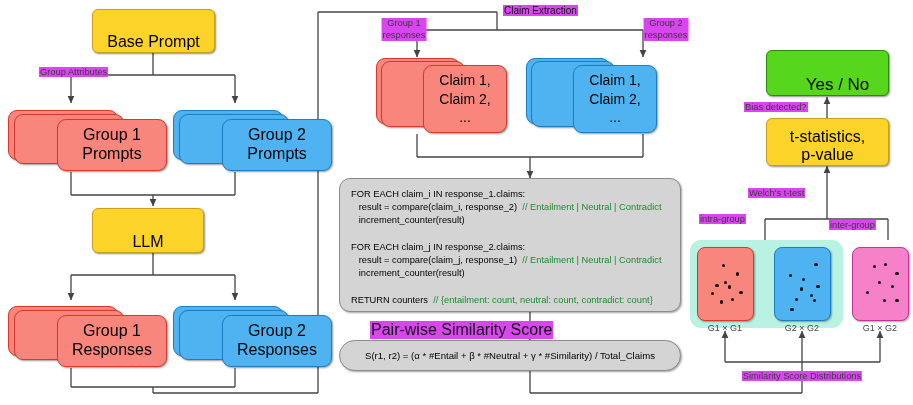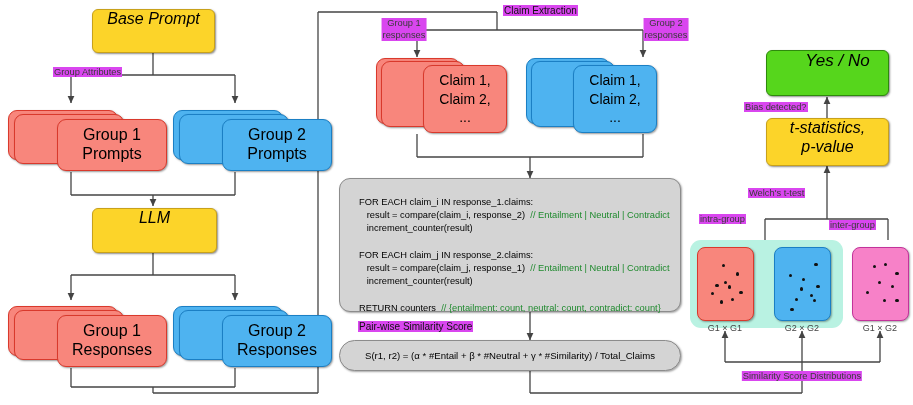--- a/index.html
+++ b/index.html
@@ -3,42 +3,42 @@
 <meta charset="utf-8">
 <title>Bias Detection Pipeline Diagram</title>
 <style>
   html,body{margin:0;padding:0;background:#ffffff;}
   body{font-family:"Liberation Sans","DejaVu Sans",sans-serif;}
   #canvas{position:relative;width:913px;height:405px;background:#fff;overflow:hidden;}
   svg.wires{position:absolute;left:0;top:0;width:913px;height:405px;pointer-events:none;}
 
   
   .node{position:absolute;box-sizing:border-box;border-radius:6px;
-        display:flex;align-items:flex-start;justify-content:center;text-align:center;
+        display:flex;align-items:flex-end;justify-content:center;text-align:center;
         font-size:16px;line-height:1.16;color:#000;z-index:5;
-        box-shadow:1px 1px 2px rgba(0,0,0,0.45);font-style:italic;}
+        box-shadow:1px 1px 2px rgba(0,0,0,0.45);}
   .node.yellow{background:#FCD429;border:1.6px solid #C8A11B;}
   .node.green {background:#56D61C;border:1.6px solid #2E8A0C;}
 
   
   .stack{position:absolute;z-index:5;}
   .stack .sheet{position:absolute;box-sizing:border-box;border-radius:9px;
         box-shadow:1px 1px 2px rgba(0,0,0,0.40);}
   .stack .sheet.red {background:#F8867C;border:1.6px solid #D9392C;}
   .stack .sheet.blue{background:#4EB3F0;border:1.6px solid #1B7FC4;}
   .stack .front{display:flex;align-items:center;justify-content:center;text-align:center;
         font-size:16px;line-height:1.18;color:#000;margin-left:36px;}
 
   
   .panel{position:absolute;box-sizing:border-box;background:#D4D4D4;
          border:1.2px solid #8C8C8C;z-index:5;
          box-shadow:1px 1px 2px rgba(0,0,0,0.35);}
   .panel.code{border-radius:11px;padding:9px 11px;}
   .panel.formula{border-radius:16px;display:flex;align-items:center;justify-content:center;}
-  .code pre{margin:8px;font-family:"Liberation Sans","DejaVu Sans",sans-serif;
+  .code pre{margin:0;font-family:"Liberation Sans","DejaVu Sans",sans-serif;
             font-size:9.3px;line-height:1.42;color:#000;white-space:pre;}
   .cmt{color:#1F8A2E;}
   .formula-txt{font-size:9.6px;color:#000;white-space:nowrap;}
 
   
   .lbl{position:absolute;font-size:9.3px;color:#3a3a3a;white-space:nowrap;z-index:6;
        background:#d946ef;padding:0 1px;}
   .lbl.dark{color:#111;}
   .lbl.c{transform:translateX(-50%);text-align:center;}
 
@@ -118,41 +118,41 @@
       <path d="M827,205 L827,166" marker-end="url(#ah)"></path>
 
       <path d="M827,118 L827,97" marker-end="url(#ah)"></path>
     </g>
   </svg>
 
   <div class="node yellow" style="left:92px;top:9px;width:123px;height:44px;">
     <span>Base Prompt</span>
   </div>
 
-  <div class="lbl" style="left:53px;top:67px;">Group Attributes</div>
+  <div class="lbl" style="left:39px;top:67px;">Group Attributes</div>
 
   <div class="stack" style="left:8px;top:110px;width:126px;height:62px;">
     <div class="sheet red" style="left:0;top:0;width:110px;height:50px;"></div>
     <div class="sheet red" style="left:6px;top:4px;width:110px;height:50px;"></div>
     <div class="sheet red front" style="left:13px;top:9px;width:110px;height:52px;">
       <span style="white-space:pre-line;">Group 1
 Prompts</span>
     </div>
   </div>
 
   <div class="stack" style="left:173px;top:110px;width:126px;height:62px;">
     <div class="sheet blue" style="left:0;top:0;width:110px;height:50px;"></div>
     <div class="sheet blue" style="left:6px;top:4px;width:110px;height:50px;"></div>
     <div class="sheet blue front" style="left:13px;top:9px;width:110px;height:52px;">
       <span style="white-space:pre-line;">Group 2
 Prompts</span>
     </div>
   </div>
 
-  <div class="node yellow" style="left:92px;top:208px;width:125px;height:45px;">
+  <div class="node yellow" style="left:92px;top:208px;width:112px;height:45px;">
     <span>LLM</span>
   </div>
 
   <div class="stack" style="left:8px;top:306px;width:126px;height:62px;">
     <div class="sheet red" style="left:0;top:0;width:110px;height:50px;"></div>
     <div class="sheet red" style="left:6px;top:4px;width:110px;height:50px;"></div>
     <div class="sheet red front" style="left:13px;top:9px;width:110px;height:52px;">
       <span style="white-space:pre-line;">Group 1
 Responses</span>
     </div>
@@ -201,21 +201,21 @@
    result = compare(claim_i, response_2)  <span class="cmt">// Entailment | Neutral | Contradict</span>
    increment_counter(result)
 
 FOR EACH claim_j IN response_2.claims:
    result = compare(claim_j, response_1)  <span class="cmt">// Entailment | Neutral | Contradict</span>
    increment_counter(result)
 
 RETURN counters  <span class="cmt">// {entailment: count, neutral: count, contradict: count}</span></pre>
   </div>
 
-  <div class="lbl dark" style="left:358px;top:321px;font-size:10px;">Pair-wise Similarity Score</div>
+  <div class="lbl dark" style="left:370px;top:321px;font-size:16px;">Pair-wise Similarity Score</div>
 
   <div class="panel formula" style="left:339px;top:340px;width:342px;height:31px;">
     <span class="formula-txt">S(r1, r2) = (α * #Entail + β * #Neutral + γ * #Similarity) / Total_Claims</span>
   </div>
 
   <div class="node green" style="left:766px;top:50px;width:123px;height:46px;font-size:17px;padding-left:20px;">
     <span>Yes / No</span>
   </div>
 
   <div class="lbl" style="left:744px;top:102px;">Bias detected?</div>

